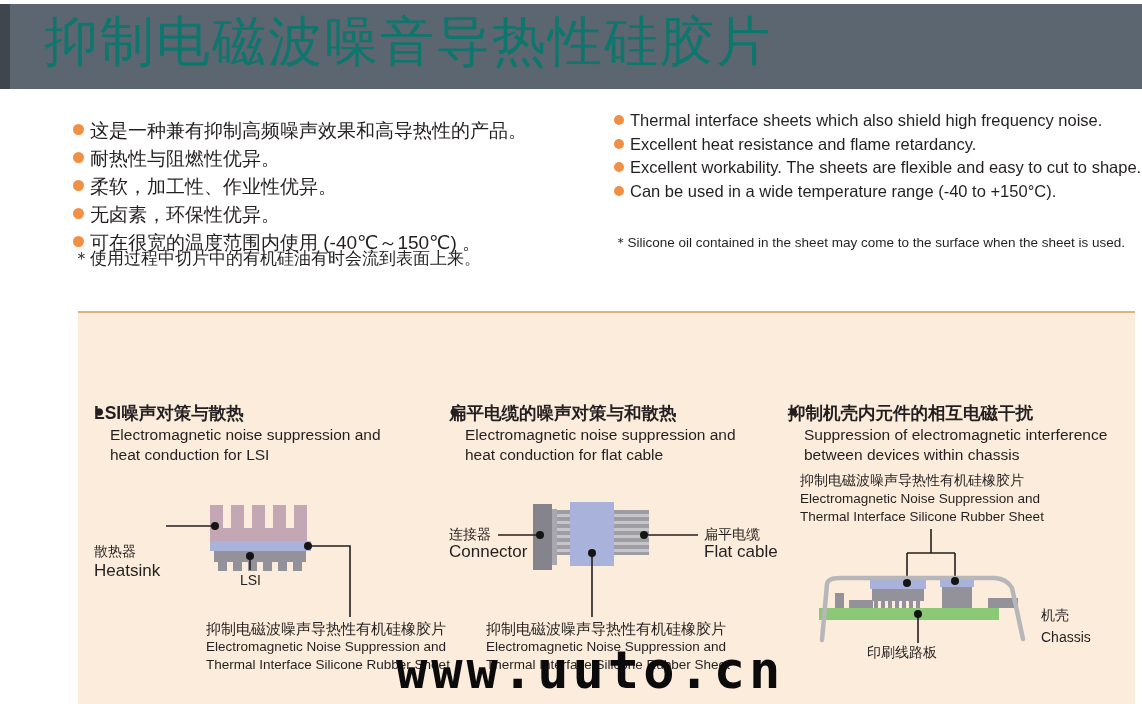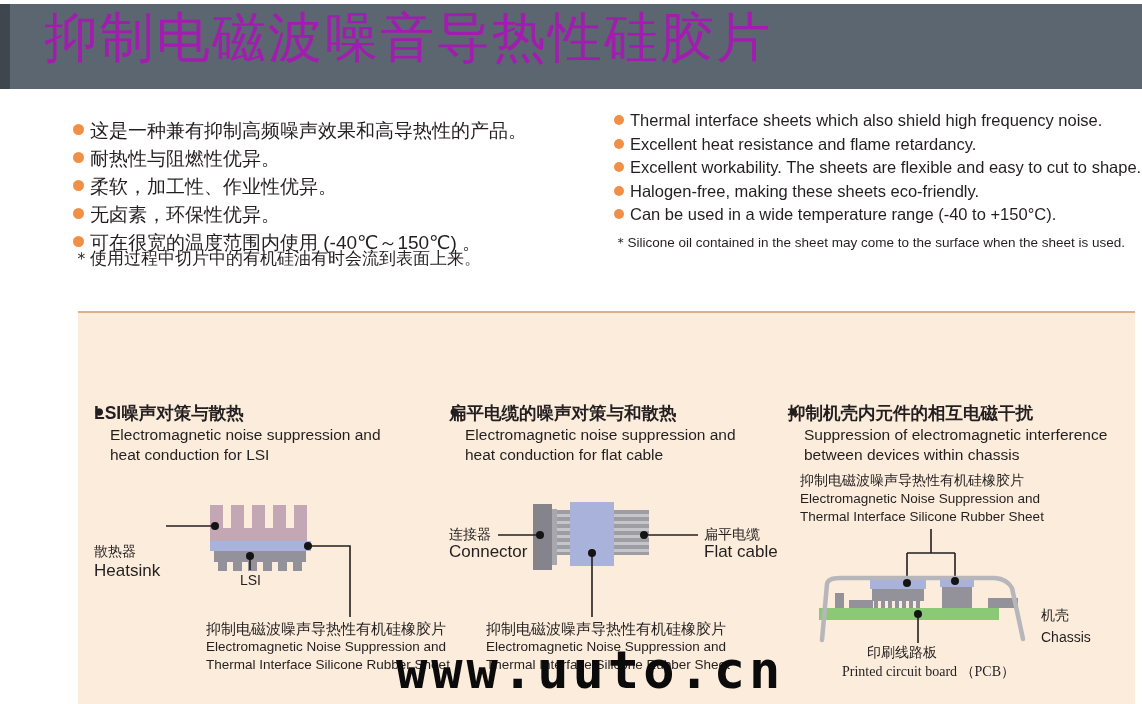--- a/index.html
+++ b/index.html
@@ -3,22 +3,22 @@
 <meta charset="utf-8">
 <style>
   * { margin:0; padding:0; box-sizing:border-box; }
   html,body { background:#ffffff; }
   body { width:1142px; height:704px; position:relative; overflow:hidden;
          font-family:"Liberation Sans","DejaVu Sans",sans-serif; color:#231f20; }
 
   
   .header { position:absolute; left:0; top:4px; width:1142px; height:85px; background:#5c6671; }
   .header-edge { position:absolute; left:0; top:0; width:10px; height:85px; background:#3f464e; }
-  .page-title { position:absolute; left:44px; top:8px; font-family:Liberation Mono, monospace;
-                font-size:54px; line-height:68px; color:#a21caf; letter-spacing:2px; white-space:nowrap; }
+  .page-title { position:absolute; left:44px; top:8px; font-family:Liberation Serif, serif;
+                font-size:54px; line-height:68px; color:#0f766e; letter-spacing:2px; white-space:nowrap; }
 
   
   .feat-list { position:absolute; list-style:none; }
   .feat-cn { left:73px; top:107px; width:545px;margin-top:12px; }
   .feat-en { left:614px; top:110px; width:528px; }
   .feat-cn li { height:28px; font-size:19px; line-height:24px; white-space:nowrap; }
   .feat-en li { height:23.5px; font-size:16.5px; line-height:20px; white-space:nowrap; }
   .dot { display:inline-block; background:#f09047; border-radius:50%; vertical-align:2px; margin-right:6px; }
   .feat-cn .dot { width:11px; height:11px; }
   .feat-en .dot { width:10px; height:10px; vertical-align:1px; }
@@ -97,21 +97,20 @@
   <li><span class="dot"></span><span>柔软，加工性、作业性优异。</span></li>
   <li><span class="dot"></span><span>无卤素，环保性优异。</span></li>
   <li><span class="dot"></span><span>可在很宽的温度范围内使用 (-40℃～150℃) 。</span></li>
 </ul>
 <div class="footnote footnote-cn">＊使用过程中切片中的有机硅油有时会流到表面上来。</div>
 
 <ul class="feat-list feat-en">
   <li><span class="dot"></span><span>Thermal interface sheets which also shield high frequency noise.</span></li>
   <li><span class="dot"></span><span>Excellent heat resistance and flame retardancy.</span></li>
   <li><span class="dot"></span><span>Excellent workability. The sheets are flexible and easy to cut to shape.</span></li>
-  <li><span class="dot"></span><span>Halogen-free, making these sheets eco-friendly.</span></li>
   <li><span class="dot"></span><span>Can be used in a wide temperature range (-40 to +150°C).</span></li>
 </ul>
 <div class="footnote footnote-en">＊Silicone oil contained in the sheet may come to the surface when the sheet is used.</div>
 
 <div class="apps">
 
   <div class="sec-title" style="left:16px; top:88px;">
     <span>●</span>
       <span>LSI噪声对策与散热</span>
   </div>
@@ -188,21 +187,20 @@
   <div class="d3-compD"></div>
   <div class="d3-sheetD"></div>
   <div class="d3-compE"></div>
 
   <div class="d3-chassis-label">
     <div class="dlabel-cn" style="position:static;">机壳</div>
     <div class="dlabel-en" style="position:static; font-size:14px;">Chassis</div>
   </div>
   <div class="d3-pcb-label">
     <div class="cn" style="position:static;">印刷线路板</div>
-    <div class="en" style="position:static;">Printed circuit board （PCB）</div>
   </div>
 
   <svg class="lines-svg" viewBox="0 0 1057 393">
     <g stroke="#231f20" stroke-width="1.6" fill="none">
 
       <path d="M88 213 H136"></path>
       <path d="M172 243 V257"></path>
       <path d="M231 233 H272 V304"></path>
 
       <path d="M420 222 H462"></path>

